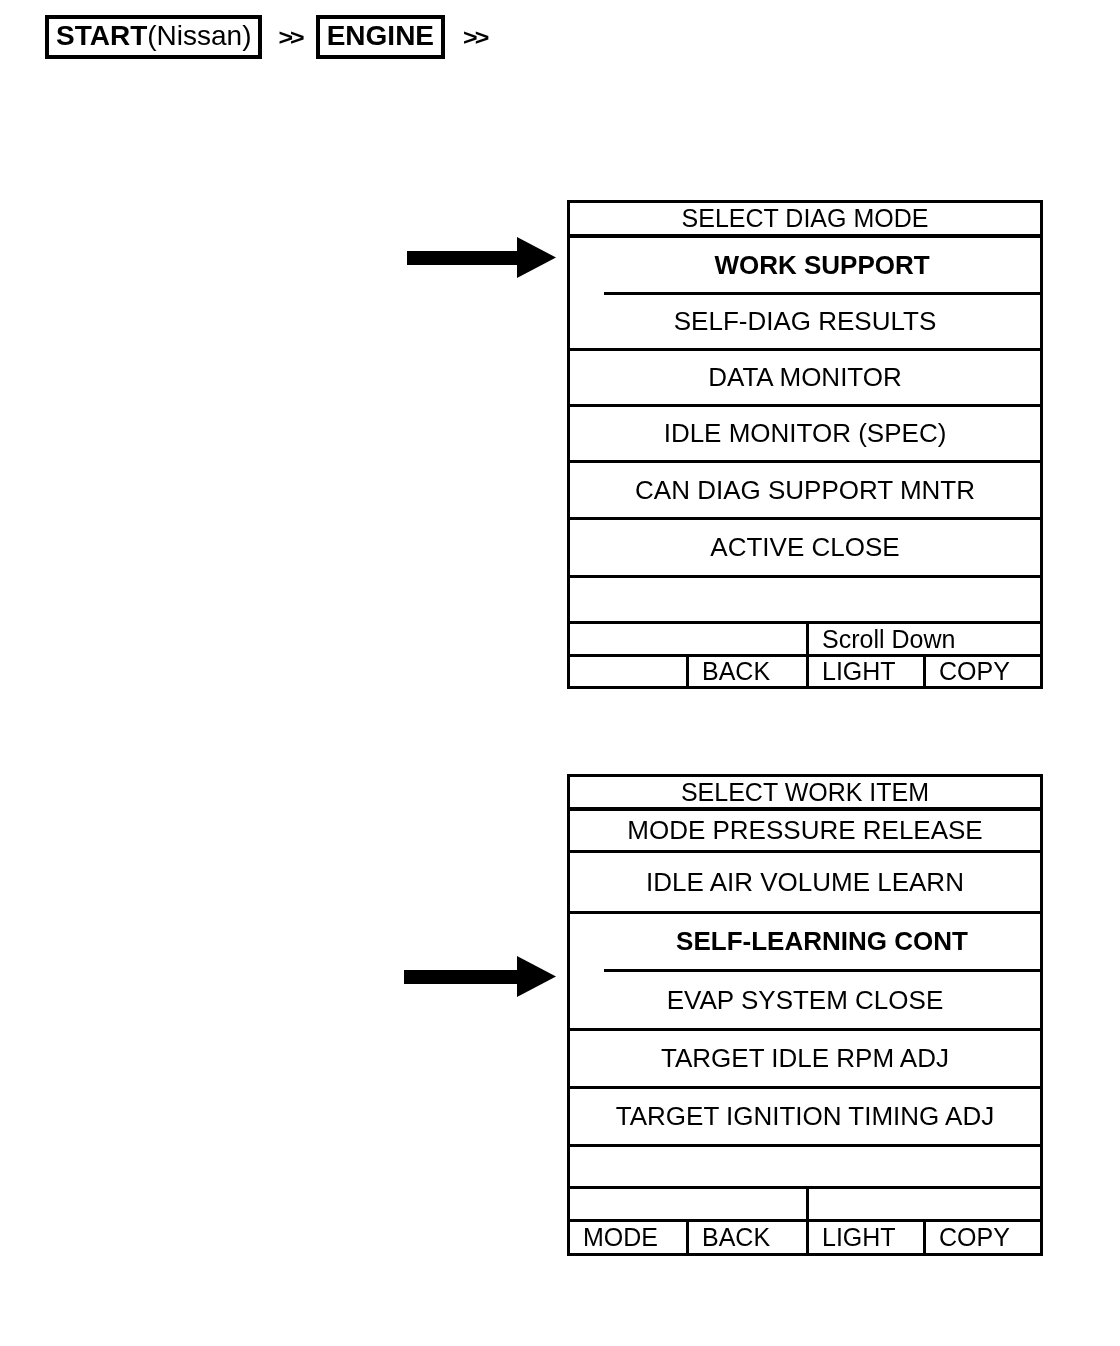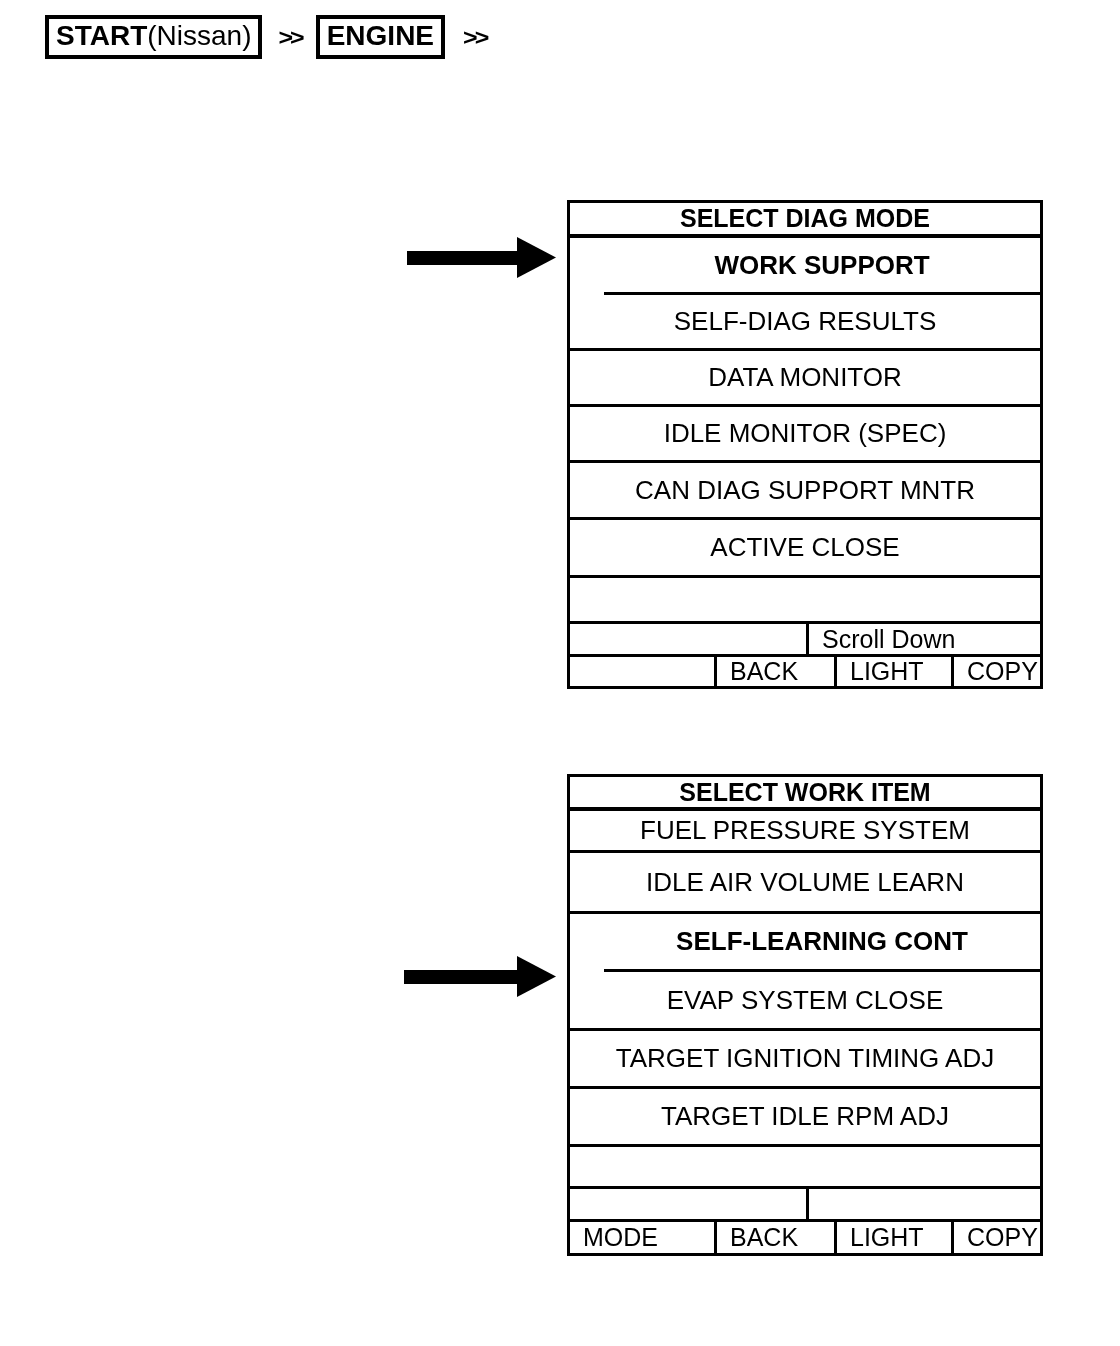--- a/index.html
+++ b/index.html
@@ -60,42 +60,42 @@
     box-sizing: border-box;
     border-bottom: 3px solid #000;
     display: flex;
     align-items: center;
     justify-content: center;
     font-size: 26px;
     overflow: hidden;
   }
   .row:last-child { border-bottom: none; }
   .row.title-row {
-    font-weight: bold;
+    font-weight: normal;
     font-size: 25px;
     border-bottom-width: 4px;
   }
   .row.selected { font-weight: bold; margin-left: 34px; }
   .row.cells {
     justify-content: flex-start;
     align-items: stretch;
     padding: 0;
   }
   .cell {
     box-sizing: border-box;
     display: flex;
     align-items: center;
     padding-left: 13px;
     font-size: 25px;
     overflow: hidden;
   }
   .cell.no-pad { padding-left: 0; }
   .cell.div { border-left: 3px solid #000; }
   .w116 { width: 116px; border-radius: 11px; }
-  .w120 { width: 120px; margin-left: 28px; }
+  .w120 { width: 120px; }
   .w117 { width: 117px; }
   .w236 { width: 236px; }
   .grow { flex: 1; }
 
   
   .sel-arrow { position: absolute; }
   .arrow-1 { left: 407px; top: 237px; }
   .arrow-2 { left: 404px; top: 956px; }
 </style>
 </head>
@@ -136,26 +136,26 @@
     </div>
   </div>
 
   <svg class="sel-arrow arrow-2" width="152" height="41" viewBox="0 0 152 41">
     <rect x="0" y="14" width="115" height="14" fill="#000"></rect>
     <polygon points="113,0 152,20.5 113,41" fill="#000"></polygon>
   </svg>
 
   <div class="screen screen-2">
     <div class="row title-row" style="height:34px">SELECT WORK ITEM</div>
-    <div class="row" style="height:42px">FUEL PRESSURE SYSTEM</div>
+    <div class="row" style="height:42px">MODE PRESSURE RELEASE</div>
     <div class="row" style="height:61px">IDLE AIR VOLUME LEARN</div>
     <div class="row selected" style="height:58px">SELF-LEARNING CONT</div>
     <div class="row" style="height:59px">EVAP SYSTEM CLOSE</div>
+    <div class="row" style="height:58px">TARGET IDLE RPM ADJ</div>
     <div class="row" style="height:58px">TARGET IGNITION TIMING ADJ</div>
-    <div class="row" style="height:58px">TARGET IDLE RPM ADJ</div>
     <div class="row" style="height:42px"></div>
     <div class="row cells" style="height:33px">
       <div class="cell no-pad w236"></div>
       <div class="cell div grow"></div>
     </div>
     <div class="row cells" style="height:31px">
       <div class="cell w116">MODE</div>
       <div class="cell div w120">BACK</div>
       <div class="cell div w117">LIGHT</div>
       <div class="cell div grow">COPY</div>

